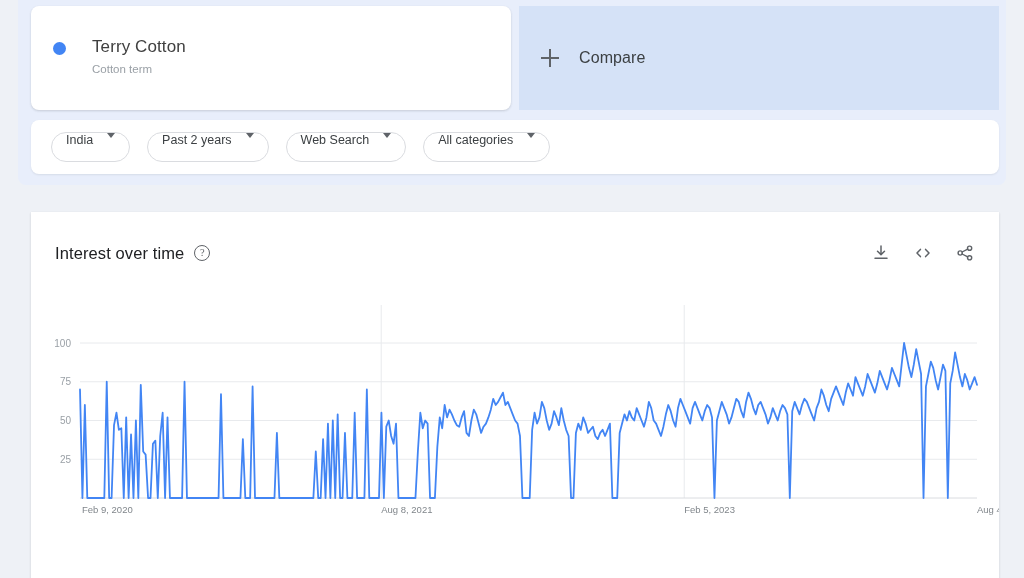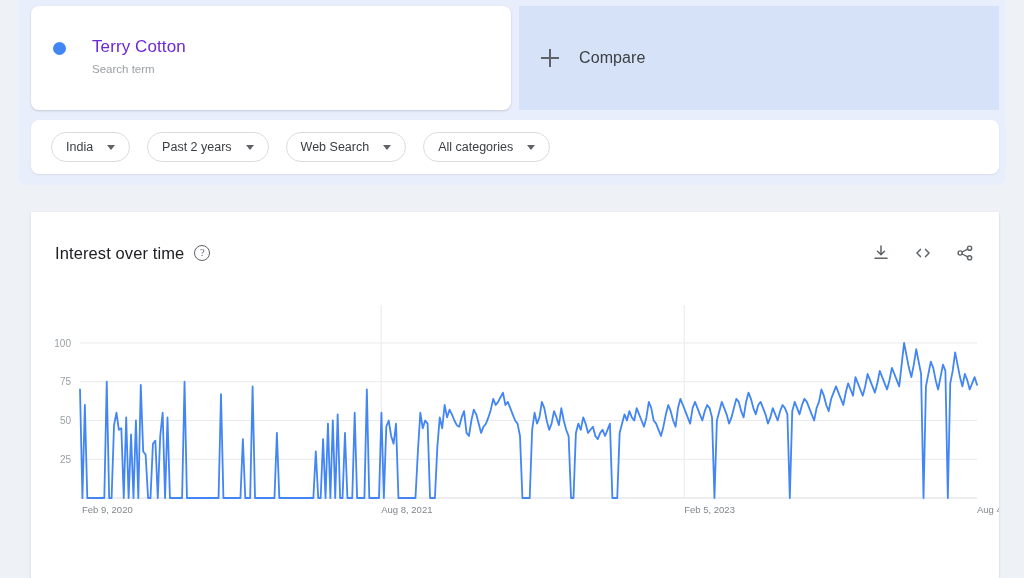--- a/index.html
+++ b/index.html
@@ -24,21 +24,21 @@
     background: #ffffff; border-radius: 8px;
     box-shadow: 0 1px 2px rgba(60,64,67,.12), 0 1px 3px rgba(60,64,67,.08);
   }
   .term-inner { position: absolute; left: 22px; top: 30px; display: flex; align-items: flex-start; }
   .term-dot {
     width: 13px; height: 13px; border-radius: 50%;
     background: #4285f4; margin-top: 6px; flex: none;
   }
   .term-texts { margin-left: 26px; }
   .term-title {
-    font-size: 17px; color: #6d28d9; line-height: 22px; letter-spacing: .1px;
+    font-size: 17px; color: #404040; line-height: 22px; letter-spacing: .1px;
   }
   .term-sub {
     font-size: 11.5px; color: #9aa0a6; line-height: 18px; margin-top: 2px;
   }
 
   
   .compare-card {
     position: absolute; left: 519px; top: 6px; width: 480px; height: 104px;
     background: #d5e2f7; border-radius: 0;
     cursor: pointer;
@@ -57,21 +57,21 @@
 
   
   .filter-bar {
     position: absolute; left: 31px; top: 120px; width: 968px; height: 54px;
     background: #ffffff; border-radius: 8px;
     box-shadow: 0 1px 2px rgba(60,64,67,.10);
     display: flex; align-items: center; padding-left: 20px; gap: 17px;
   }
   .chip {
     height: 30px; border: 1px solid #dadce0; border-radius: 16px;
-    display: inline-flex; align-items: center; padding: 0 14px;
+    display: inline-flex; align-items: flex-start; padding: 0 14px;
     background: #fff; cursor: pointer; gap: 14px;
   }
   .chip-label { font-size: 12.5px; color: #3c4043; white-space: nowrap; }
   .caret {
     width: 0; height: 0; border-left: 4.5px solid transparent;
     border-right: 4.5px solid transparent; border-top: 5px solid #5f6368;
   }
 
   
   .chart-card {
@@ -105,21 +105,21 @@
 
 <div class="page">
 
   <div class="query-band"></div>
 
   <div class="term-card">
     <div class="term-inner">
       <div class="term-dot"></div>
       <div class="term-texts">
         <div class="term-title">Terry Cotton</div>
-        <div class="term-sub">Search term</div>
+        <div class="term-sub">Cotton term</div>
       </div>
     </div>
   </div>
 
   <div class="compare-card">
     <div class="compare-inner">
       <span class="plus-icon"></span>
       <span class="compare-label">Compare</span>
     </div>
   </div>

